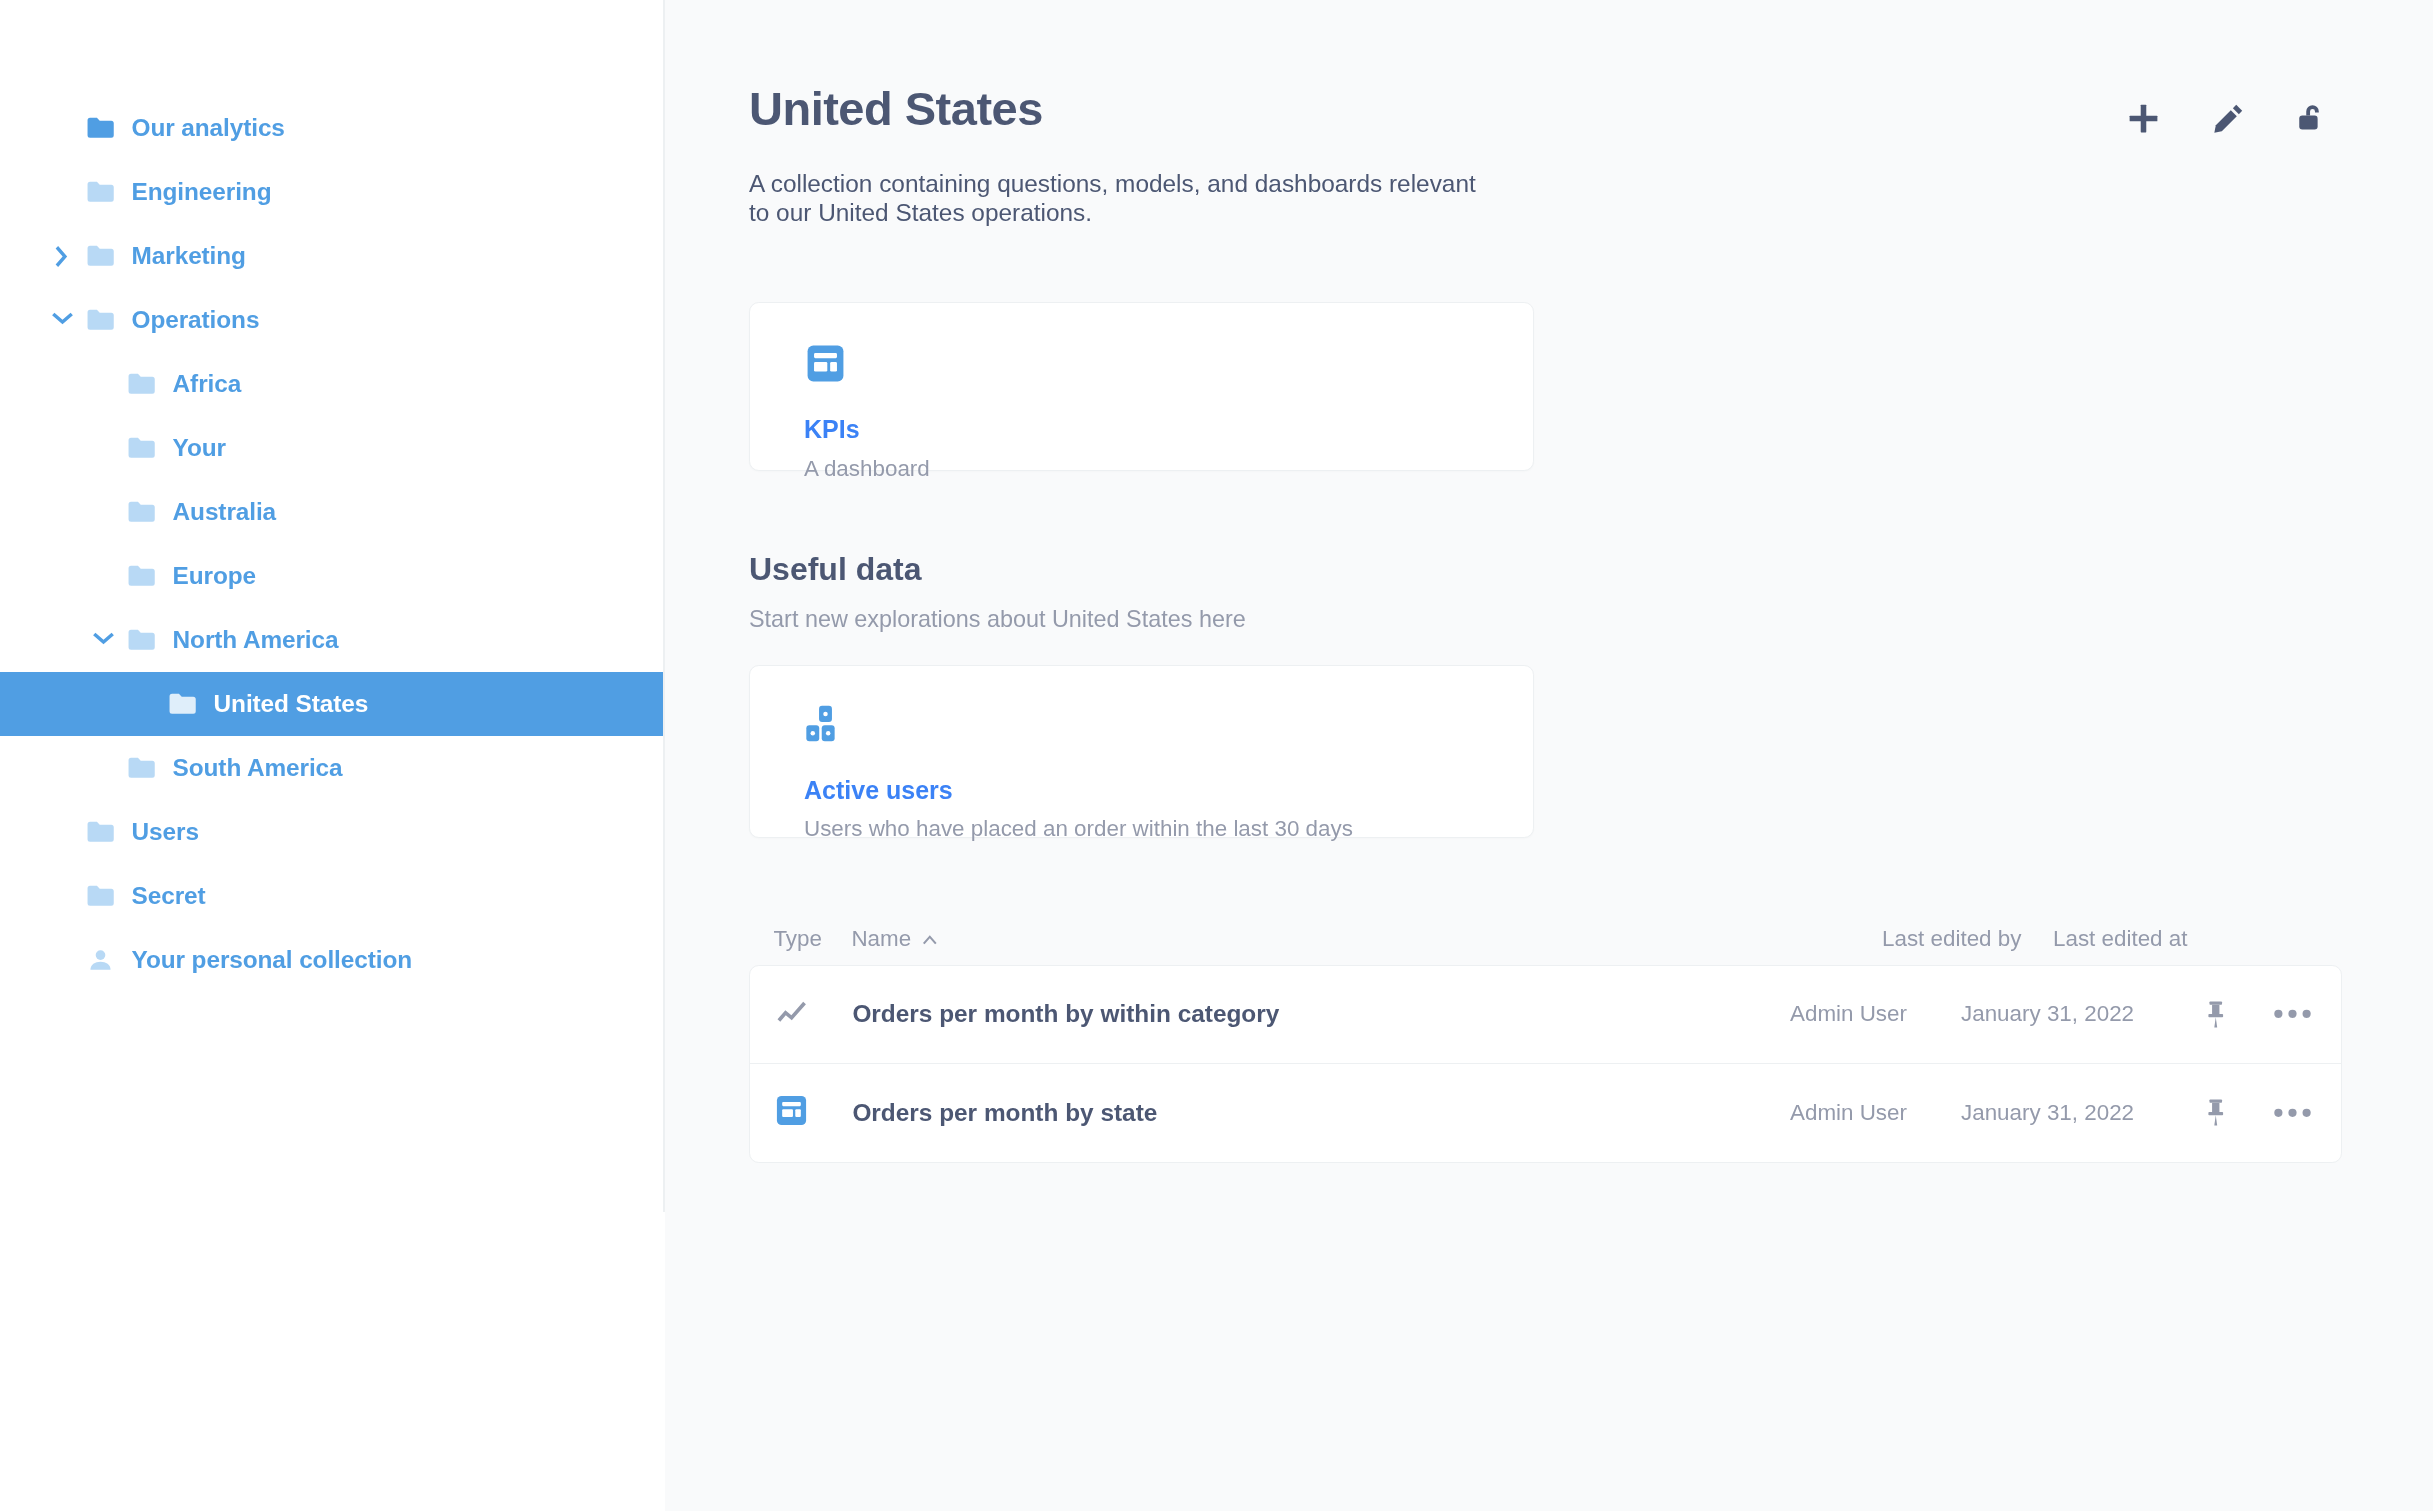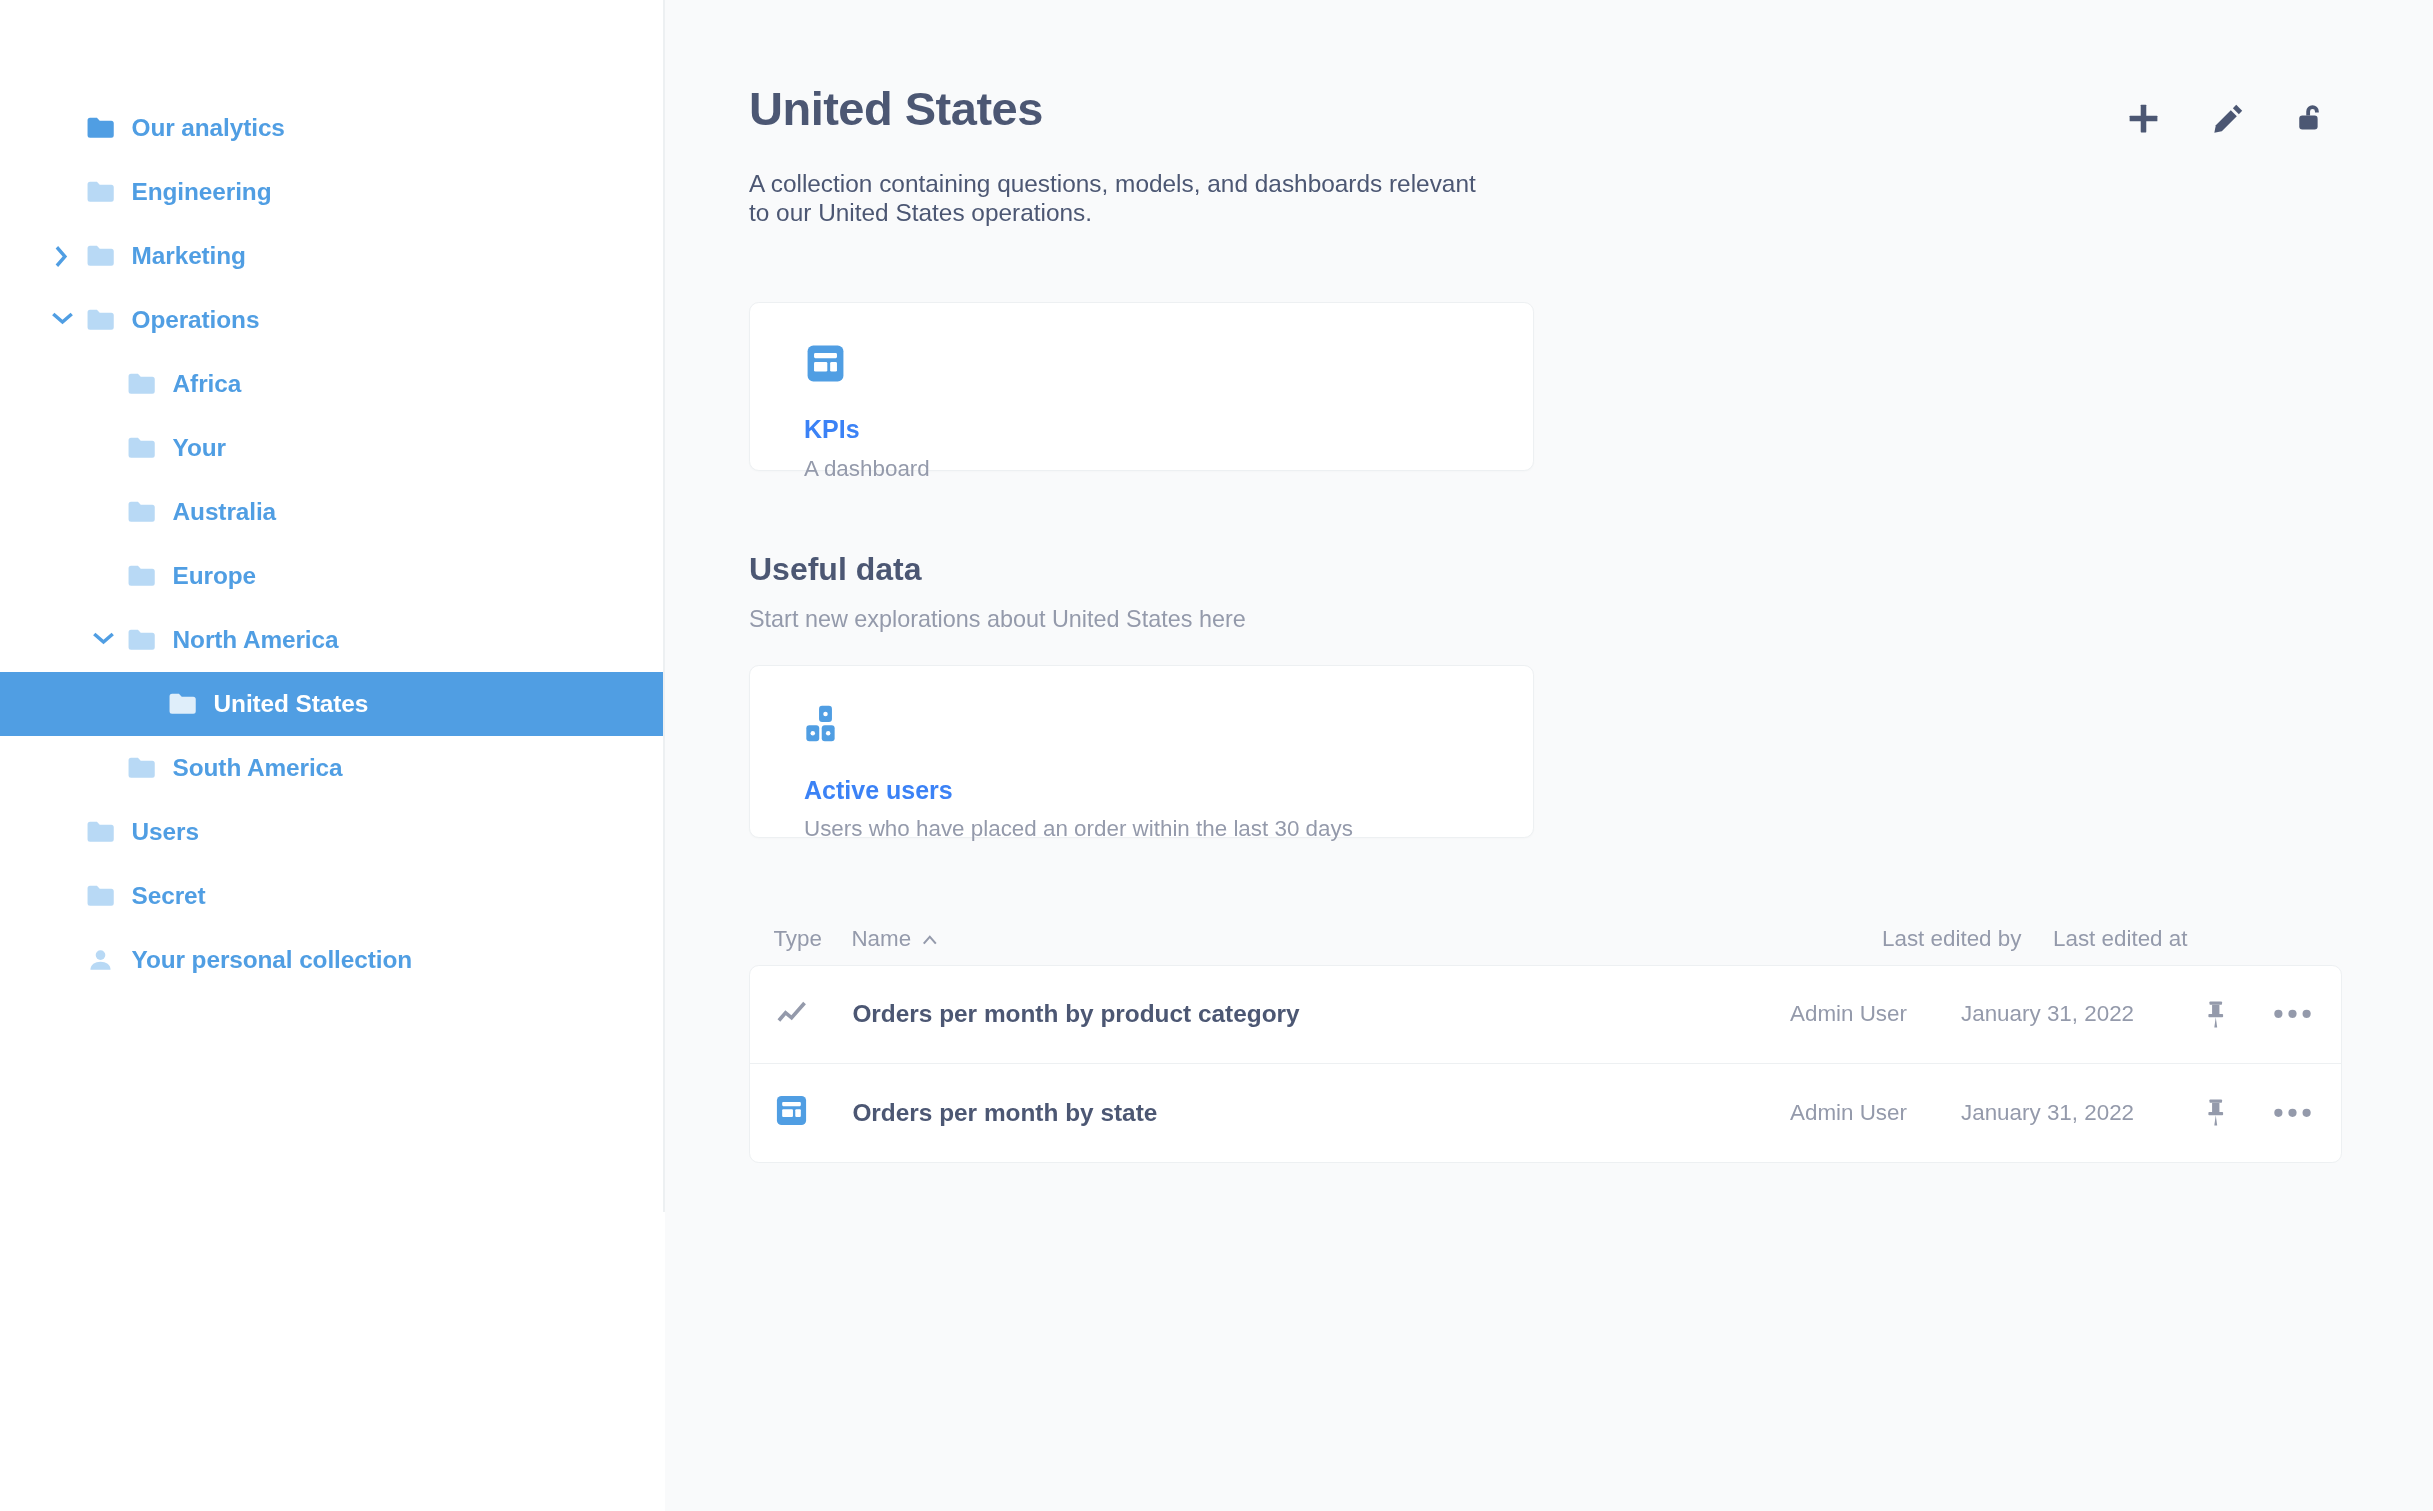--- a/index.html
+++ b/index.html
@@ -447,21 +447,21 @@
       <div class="col-pin"></div>
       <div class="col-menu"></div>
     </div>
 
     <div class="table-body" id="table-body">
         <div class="table-row">
           <div class="col-type"><svg width="35" height="35" viewBox="0 0 24 24">
               <path d="M2.4 16.6l5.4-6.2 4.1 3.4 8.1-9.2 1.9 1.7-9.7 11-4.1-3.4-3.8 4.4z" fill="#949AAB"></path>
             </svg></div>
           <div class="col-name">
-            <span class="row-name">Orders per month by product category</span>
+            <span class="row-name">Orders per month by within category</span>
           </div>
           <div class="col-spacer"></div>
           <div class="col-by row-meta">Admin User</div>
           <div class="col-at row-meta">January 31, 2022</div>
           <div class="col-pin icon-btn">
             <svg width="21.5" height="29" viewBox="0 0 22 30">
               <rect x="4.5" y="1.5" width="13" height="3.5" rx="0.8" fill="#949AAB"></rect>
               <rect x="7.2" y="5" width="7.6" height="9.5" fill="#949AAB"></rect>
               <rect x="3.4" y="14.5" width="15.2" height="3.4" rx="0.8" fill="#949AAB"></rect>
               <path d="M11 17.9l1.5 10.6L11 28.5l-1.5 0z" fill="#949AAB"></path>

